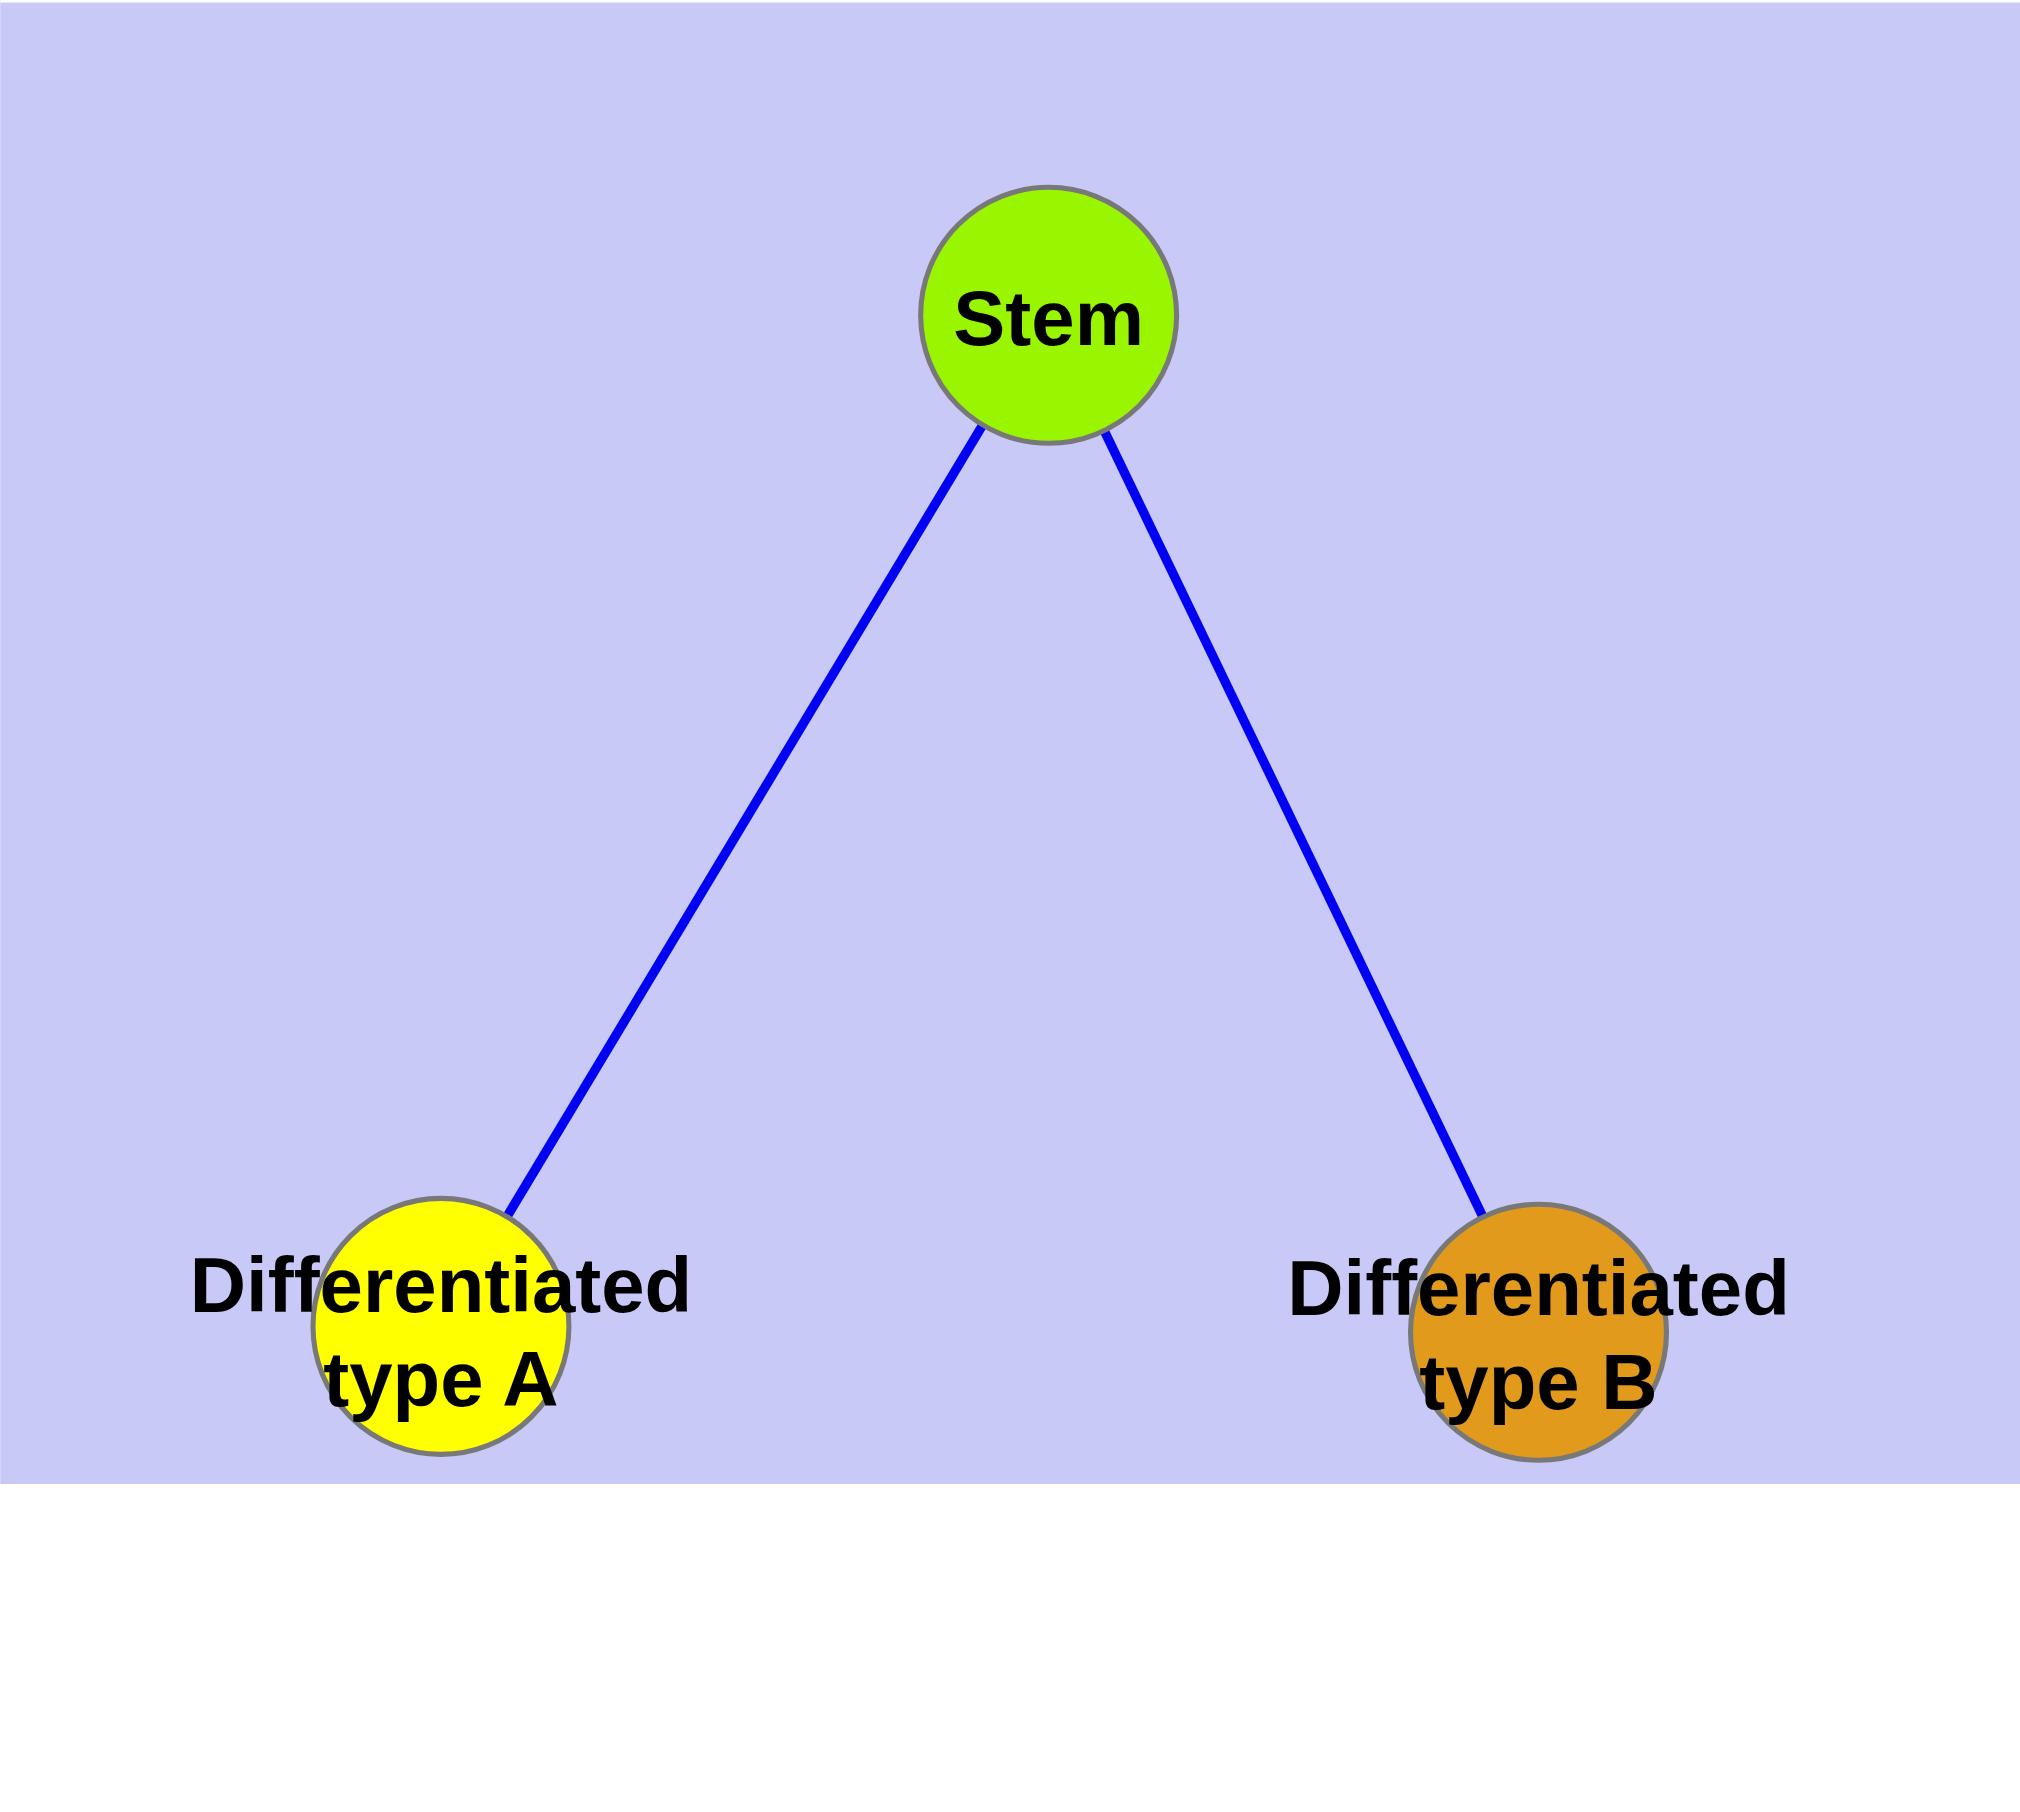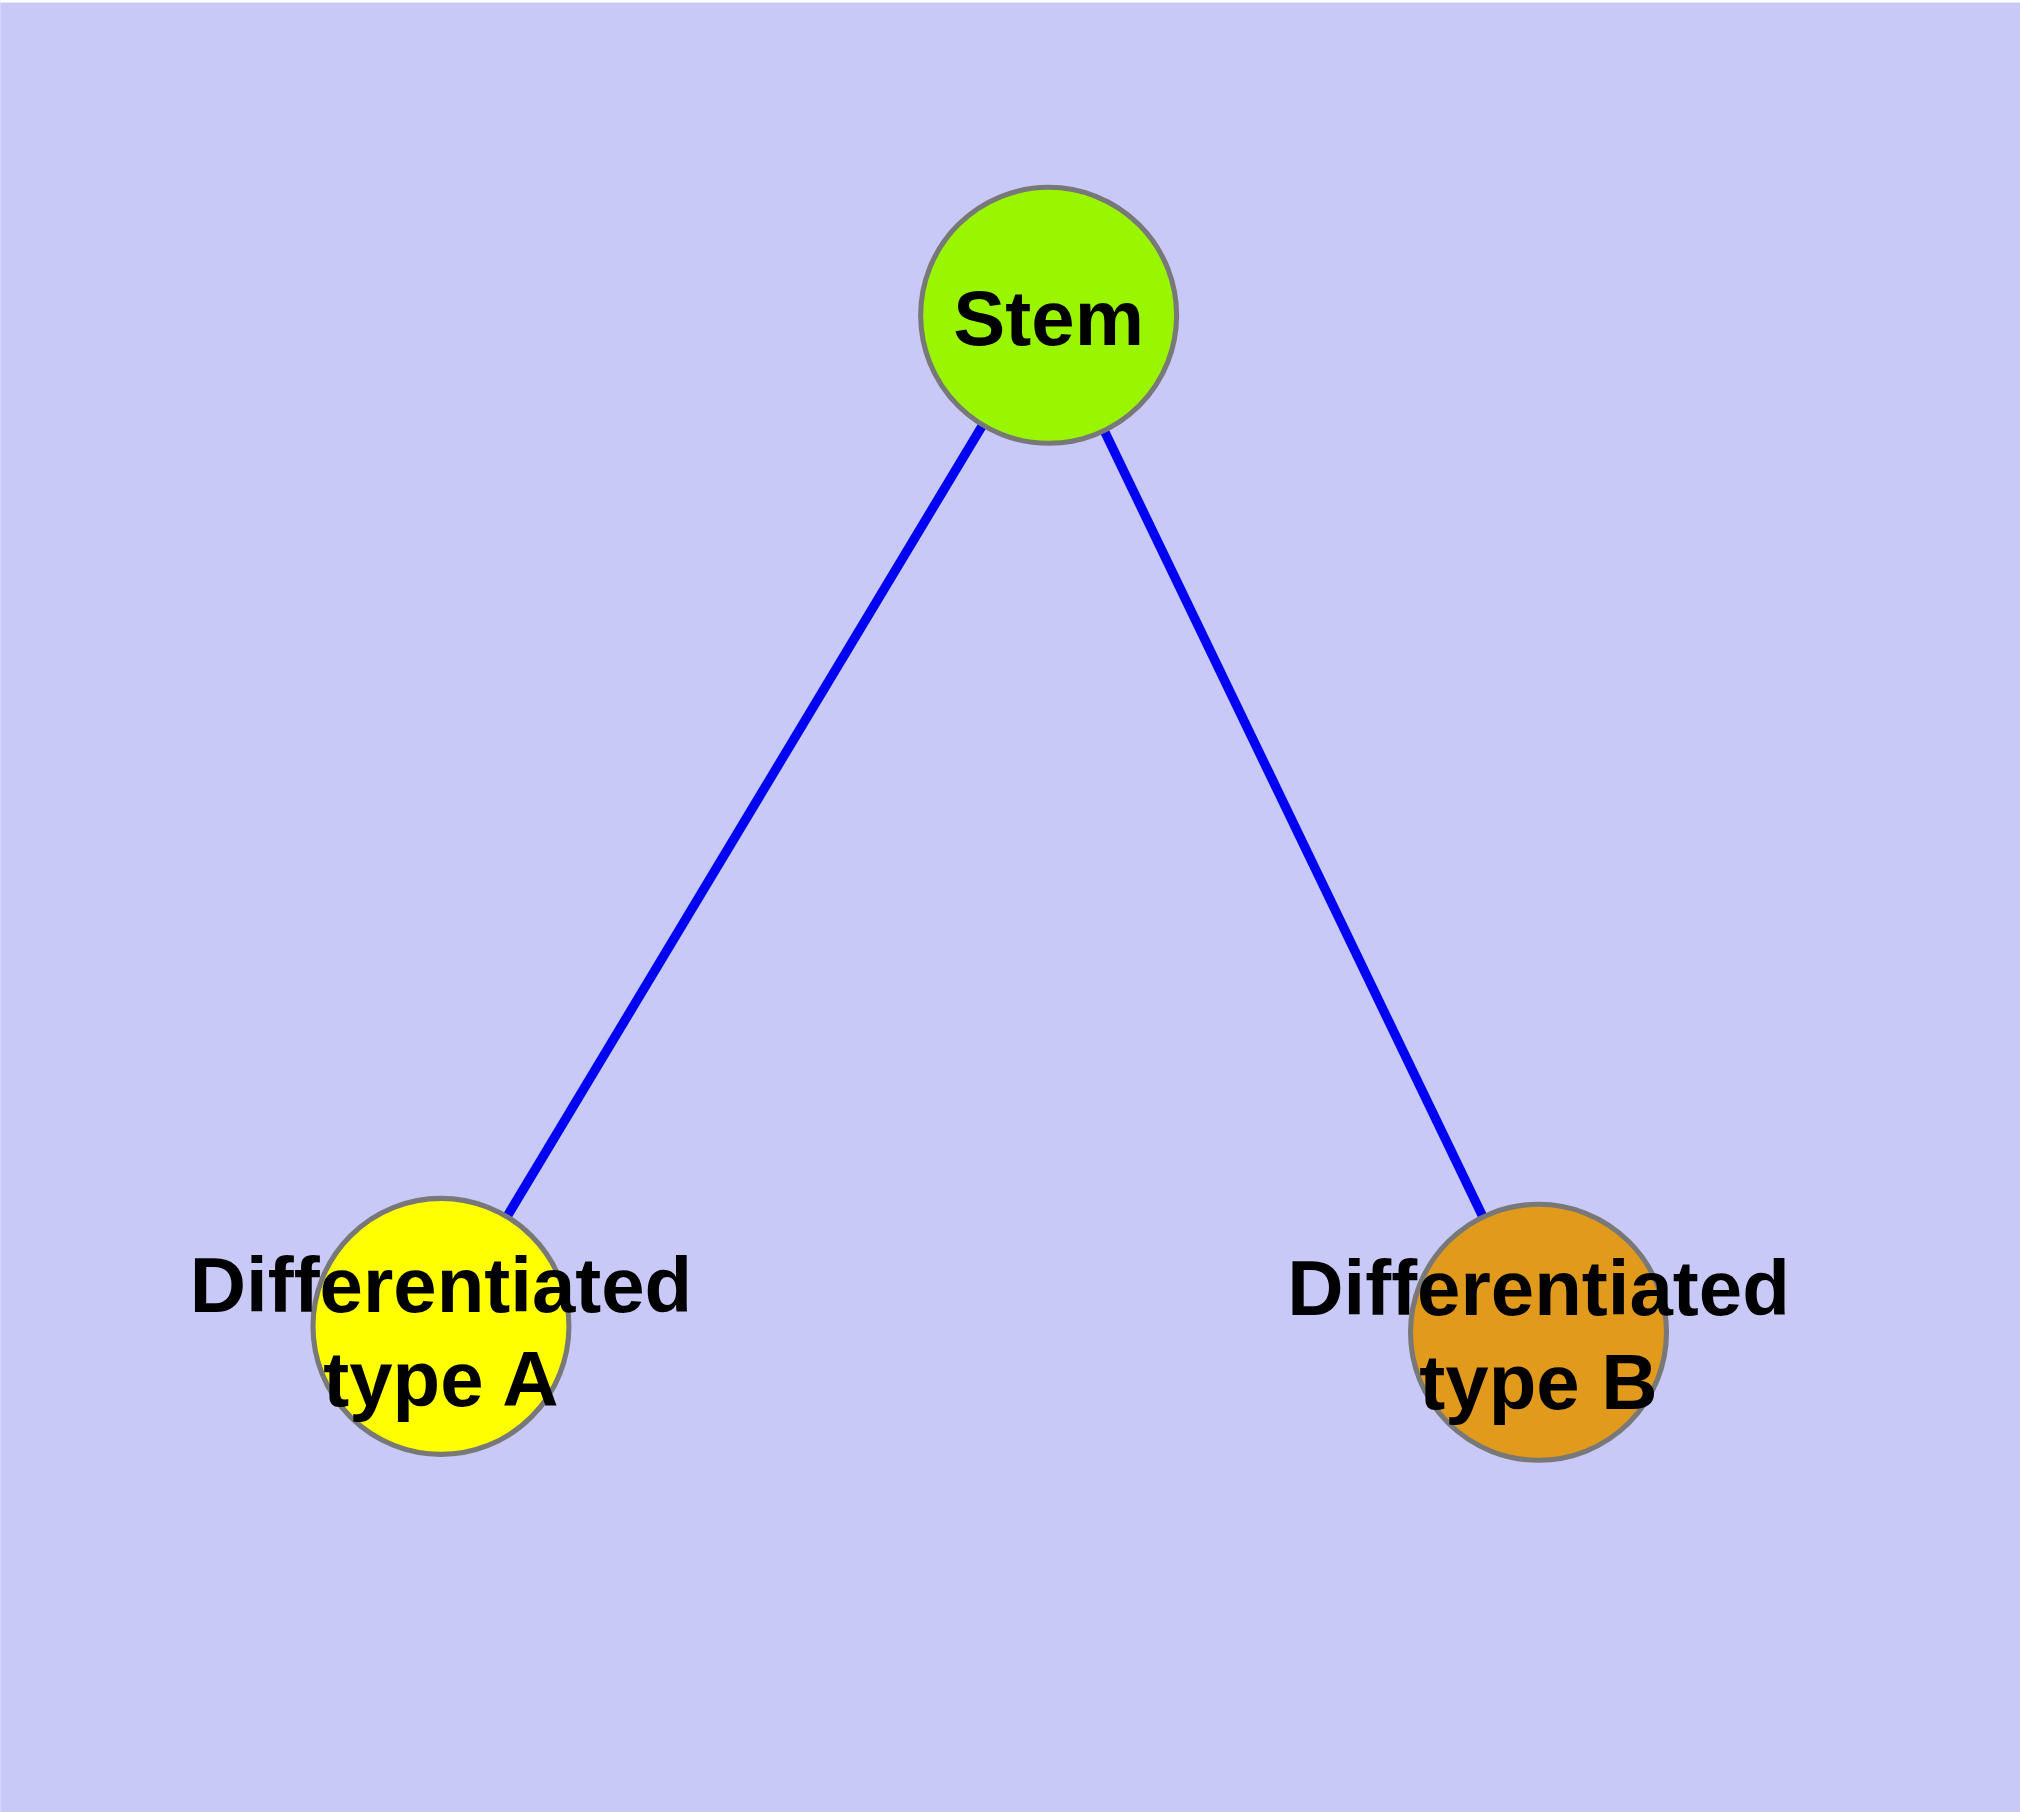--- a/index.html
+++ b/index.html
@@ -2,21 +2,21 @@
 <html style="font-size:13.6px"><head>
 <meta charset="utf-8">
 <style>
   html, body {
     margin: 0;
     padding: 0;
   }
   #stage {
     position: relative;
     width: 2021px;
-    height: 1812px;
+    height: 1484px;
     overflow: hidden;
     text-decoration: underline;
   }
   #stage svg {
     display: block;
     width: 2021px;
     height: 1812px;
   }
   .node-label {
     font-family: "Liberation Sans", sans-serif;

